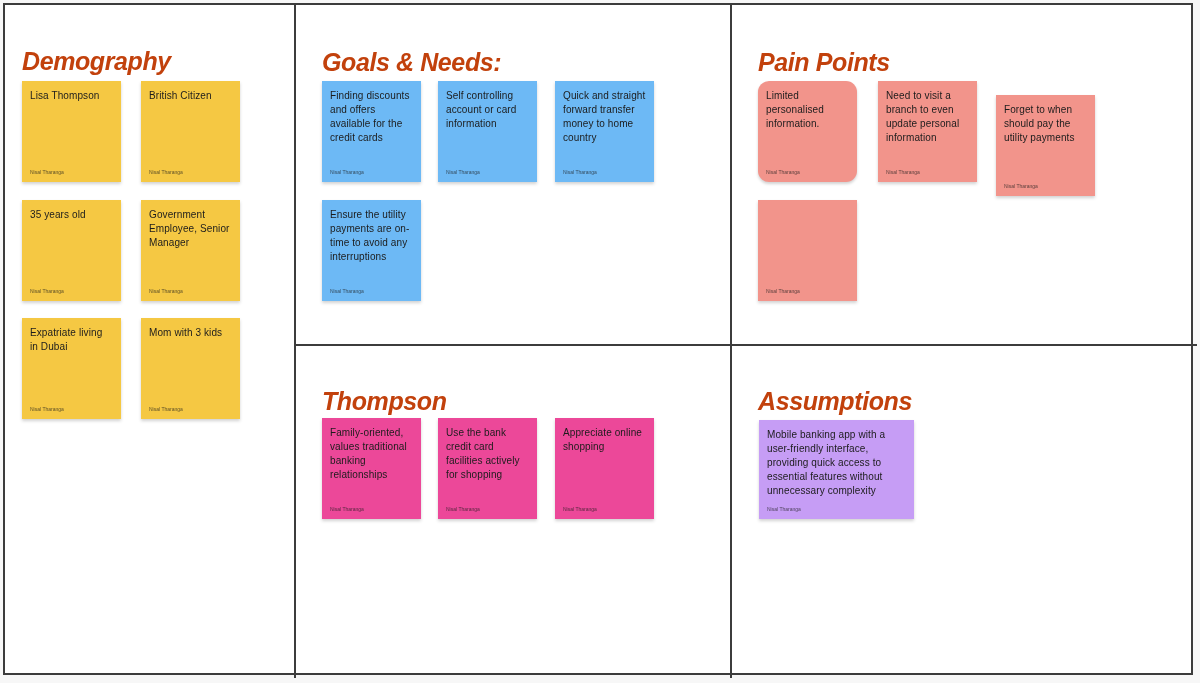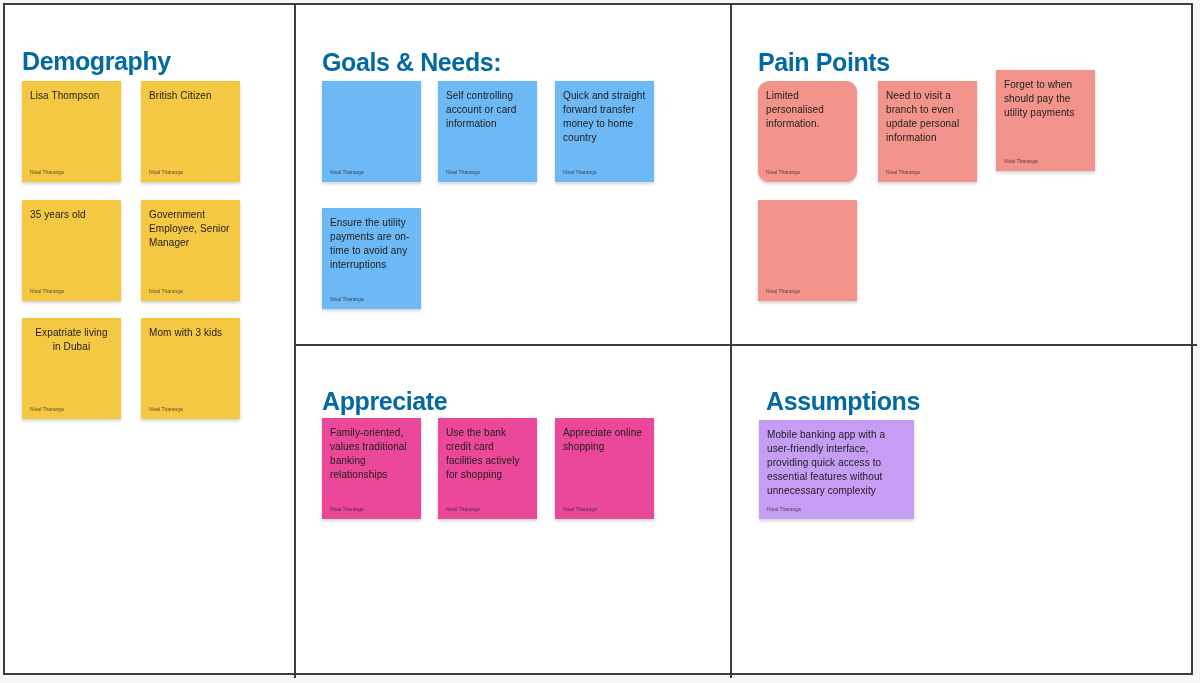--- a/index.html
+++ b/index.html
@@ -15,28 +15,29 @@
     background:#ffffff;border:2px solid #3c3c3c;box-sizing:border-box;
   }
   .divider{position:absolute;background:#3c3c3c;}
   #divider-v1{left:294px;top:4px;width:2px;height:674px;}
   #divider-v2{left:730px;top:4px;width:2px;height:674px;}
   #divider-h{left:296px;top:344px;width:901px;height:2px;}
 
   
   .section-title{
     position:absolute;
-    font-size:25px;font-weight:bold;color:#0369a1;letter-spacing:-0.4px;
+    font-size:25px;font-weight:bold;color:#c2410c;letter-spacing:-0.4px;
     white-space:nowrap;
+    font-style:italic;
   }
   #title-demography{left:22px;top:30px;}
   #title-goals{left:322px;top:31px;}
   #title-pain{left:758px;top:31px;}
   #title-behaviour{left:322px;top:370px;}
-  #title-assumptions{left:758px;top:370px;margin-left:8px;}
+  #title-assumptions{left:758px;top:370px;}
 
   
   .note{
     position:absolute;width:99px;height:101px;box-sizing:border-box;
     padding:8px 8px 16px 8px;
     box-shadow:0 2px 3px rgba(0,0,0,0.18);
     cursor:default;
   }
   .note-text{
     font-size:10px;line-height:14px;font-weight:500;color:#1c1c1c;
@@ -49,44 +50,44 @@
   }
   .c-yellow{background:#F5C843;}
   .c-blue{background:#6DB9F5;}
   .c-red{background:#F2948B;}
   .c-green{background:#ec4899;}
   .c-purple{background:#C69DF5;}
 
   
   #n-d0{left:22px;top:81px;}  #n-d1{left:141px;top:81px;}
   #n-d2{left:22px;top:200px;} #n-d3{left:141px;top:200px;}
-  #n-d4{left:22px;top:318px;text-align:center;} #n-d5{left:141px;top:318px;}
+  #n-d4{left:22px;top:318px;} #n-d5{left:141px;top:318px;}
   
   #n-g0{left:322px;top:81px;} #n-g1{left:438px;top:81px;} #n-g2{left:555px;top:81px;}
-  #n-g3{left:322px;top:208px;}
+  #n-g3{left:322px;top:200px;}
   
-  #n-p0{left:758px;top:81px;border-radius:11px;} #n-p1{left:878px;top:81px;} #n-p2{left:996px;top:70px;}
+  #n-p0{left:758px;top:81px;border-radius:11px;} #n-p1{left:878px;top:81px;} #n-p2{left:996px;top:95px;}
   #n-p3{left:758px;top:200px;}
   
   #n-b0{left:322px;top:418px;} #n-b1{left:438px;top:418px;} #n-b2{left:555px;top:418px;}
   
   #n-a0{left:759px;top:420px;width:155px;height:99px;}
 </style>
 </head>
 <body>
 
 <div class="board-frame"></div>
 <div class="divider" id="divider-v1"></div>
 <div class="divider" id="divider-v2"></div>
 <div class="divider" id="divider-h"></div>
 
 <h1 class="section-title" id="title-demography">Demography</h1>
 <h1 class="section-title" id="title-goals">Goals &amp; Needs:</h1>
 <h1 class="section-title" id="title-pain">Pain Points</h1>
-<h1 class="section-title" id="title-behaviour">Appreciate</h1>
+<h1 class="section-title" id="title-behaviour">Thompson</h1>
 <h1 class="section-title" id="title-assumptions">Assumptions</h1>
 
 <div class="note c-yellow" id="n-d0">
   <div class="note-text">Lisa Thompson</div>
   <div class="note-author">Nisal Tharanga</div>
 </div>
 <div class="note c-yellow" id="n-d1">
   <div class="note-text">British Citizen</div>
   <div class="note-author">Nisal Tharanga</div>
 </div>
@@ -101,20 +102,21 @@
 <div class="note c-yellow" id="n-d4">
   <div class="note-text">Expatriate living in Dubai</div>
   <div class="note-author">Nisal Tharanga</div>
 </div>
 <div class="note c-yellow" id="n-d5">
   <div class="note-text">Mom with 3 kids</div>
   <div class="note-author">Nisal Tharanga</div>
 </div>
 
 <div class="note c-blue" id="n-g0">
+  <div class="note-text">Finding discounts and offers available for the credit cards</div>
   <div class="note-author">Nisal Tharanga</div>
 </div>
 <div class="note c-blue" id="n-g1">
   <div class="note-text">Self controlling account or card information</div>
   <div class="note-author">Nisal Tharanga</div>
 </div>
 <div class="note c-blue" id="n-g2">
   <div class="note-text">Quick and straight forward transfer money to home country</div>
   <div class="note-author">Nisal Tharanga</div>
 </div>

